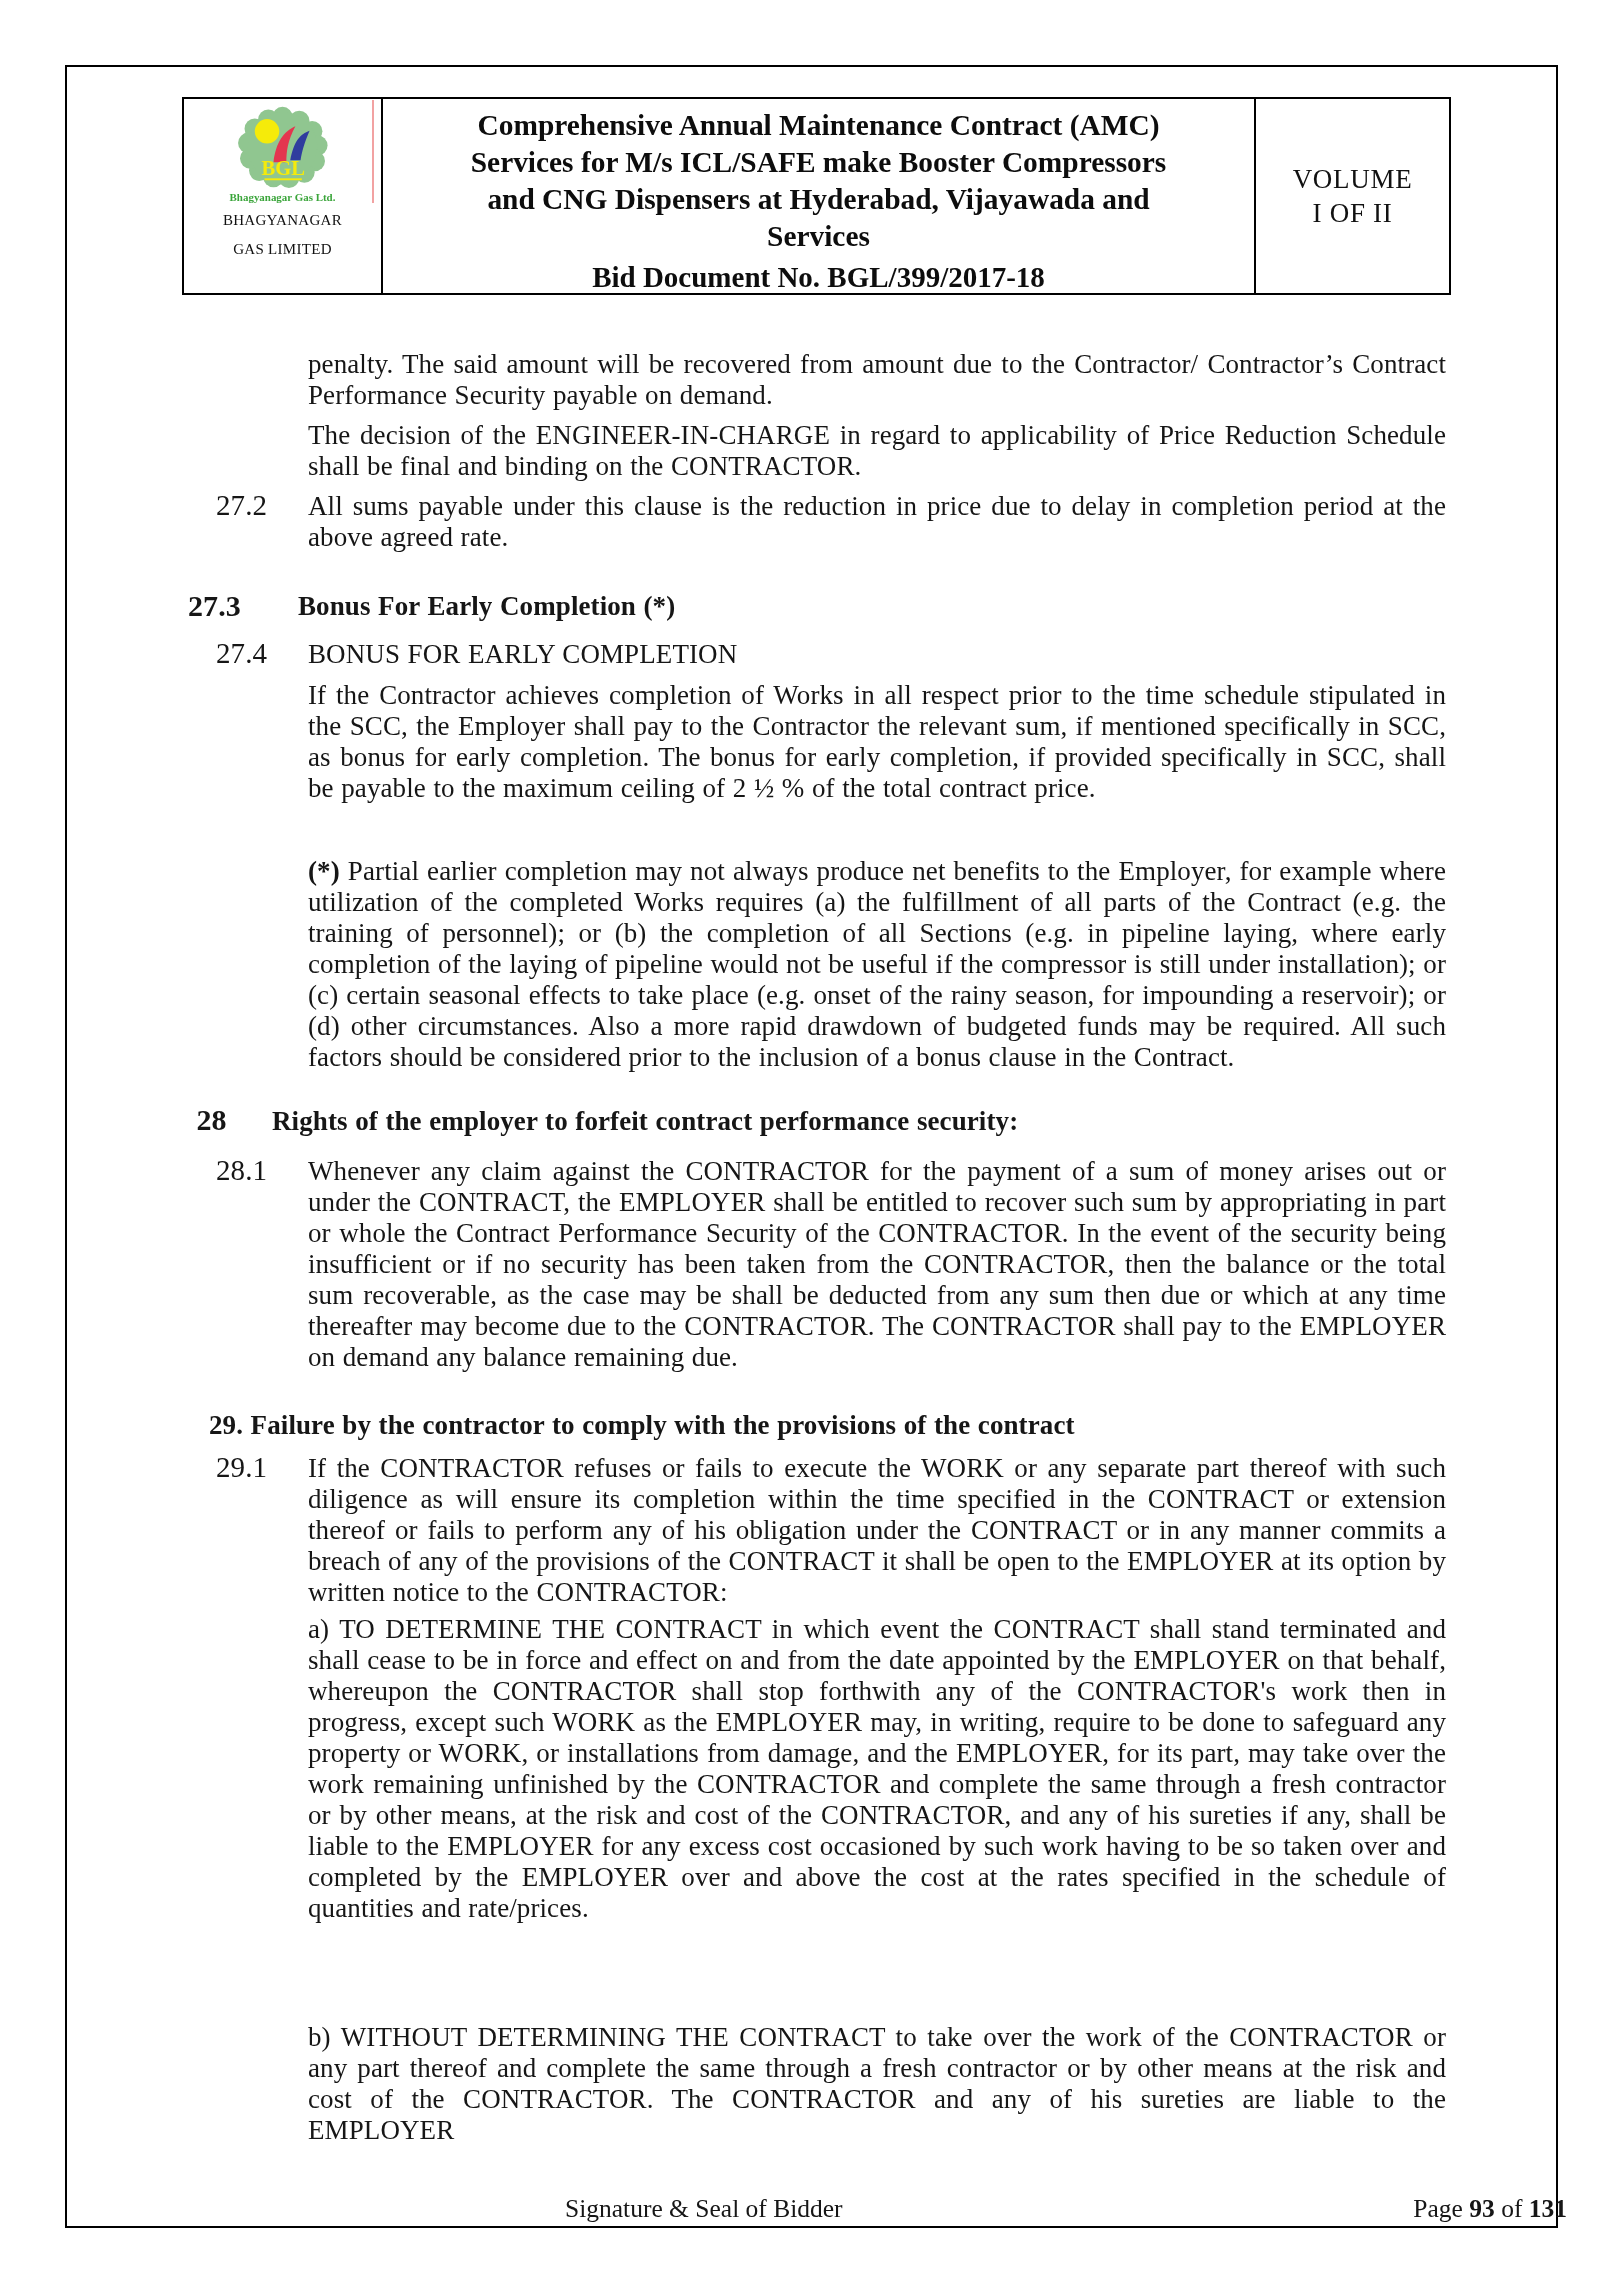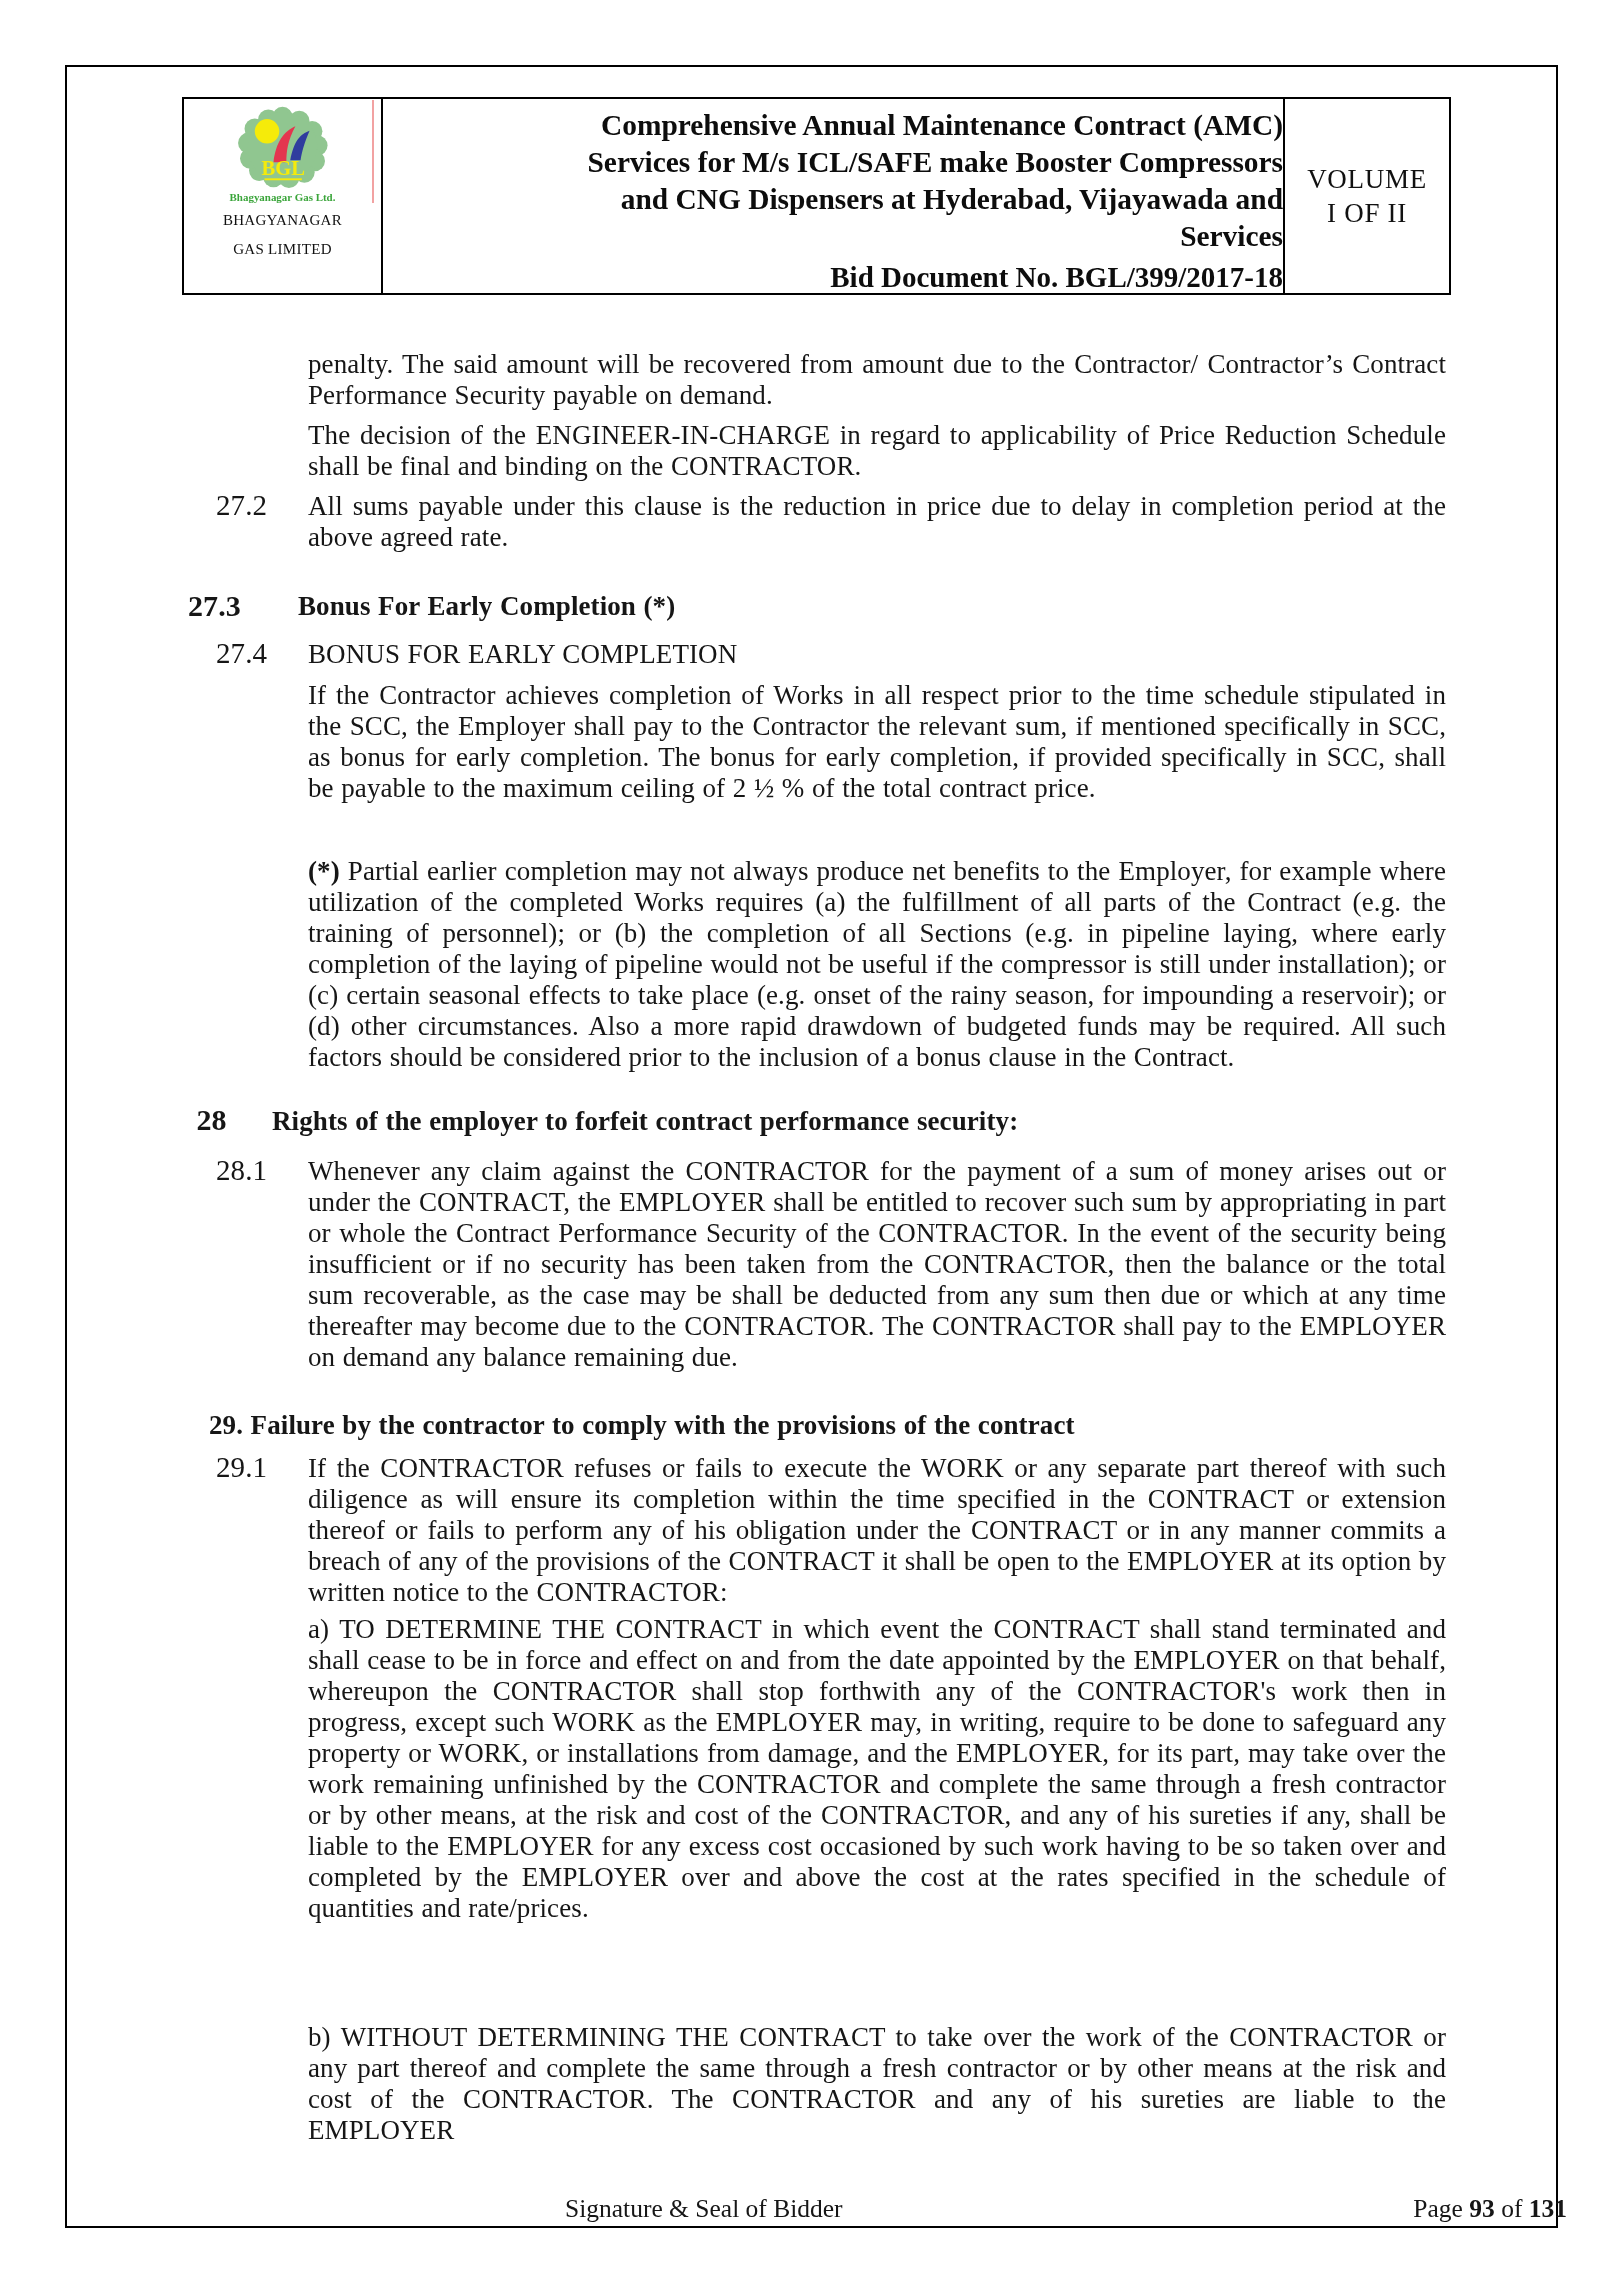--- a/index.html
+++ b/index.html
@@ -22,22 +22,22 @@
   
   .header-table {
     position:absolute; left:182px; top:97px;
     width:1269px; height:198px;
     border:2px solid #000;
     display:flex; flex-direction:row;
     background:#fff;
   }
   .hcell { position:relative; }
   .hcell-logo  { width:199px; border-right:2px solid #000; display:flex; flex-direction:column; align-items:center; }
-  .hcell-title { flex:1; display:flex; flex-direction:column; align-items:flex-end; justify-content:flex-start; padding-top:7.9px; }
-  .hcell-volume{ width:166px; border-left:2px solid #000; display:flex; flex-direction:column; align-items:center; justify-content:center; }
+  .hcell-title { flex:1; display:flex; flex-direction:column; align-items:center; justify-content:flex-start; padding-top:7.9px; }
+  .hcell-volume{ width:195px; border-left:2px solid #000; display:flex; flex-direction:column; align-items:center; justify-content:center; }
 
   .logo-svg { margin-top:3.9px; width:151px; height:103px; display:block; }
   .logo-svg text { font-family:"Liberation Serif", serif; }
   .logo-artifact { position:absolute; left:188px; top:1.3px; width:2px; height:103px; background:#f2a2a2; }
   .company-name { font-size:15px; line-height:29px; text-align:right; color:#111; letter-spacing:0.3px; }
 
   .title-line { font-weight:bold; font-size:29.4px; line-height:37px; white-space:nowrap; text-align:center; color:#0d0d0d; }
   .bid-line   { font-weight:bold; font-size:29px; line-height:35px; margin-top:5.2px; white-space:nowrap; text-align:center; color:#0d0d0d; }
 
   .volume-line { font-size:27px; line-height:34px; letter-spacing:0.7px; color:#111; text-align:center; }

